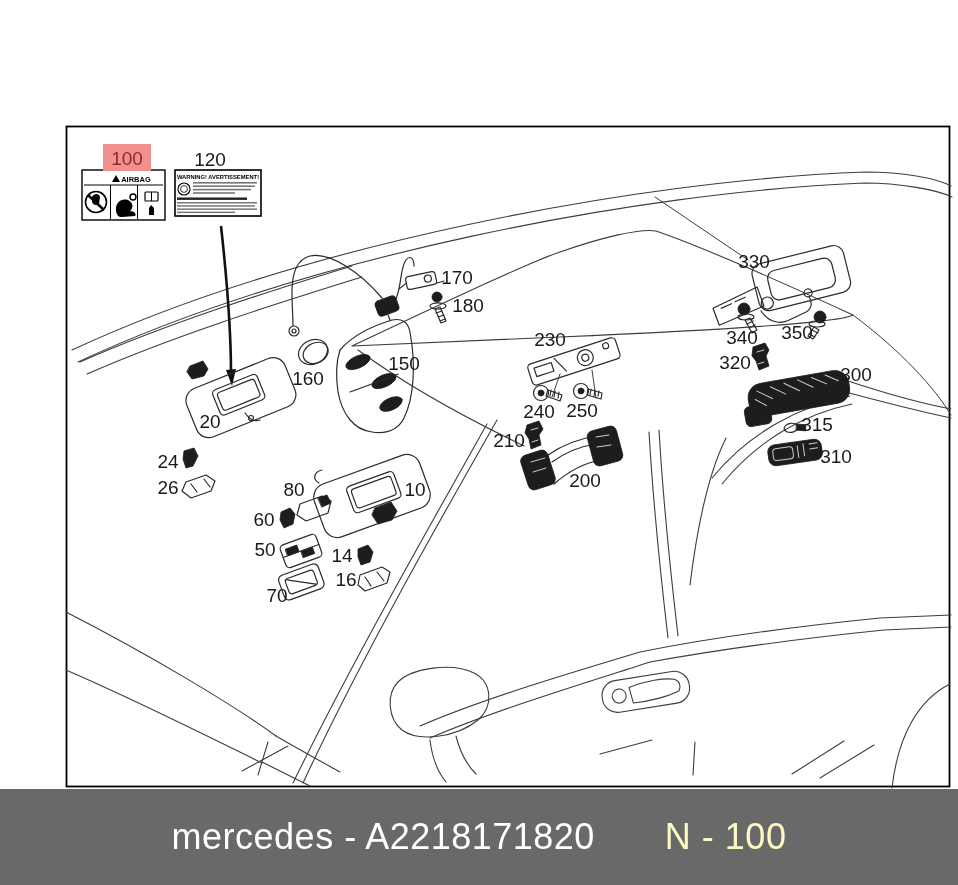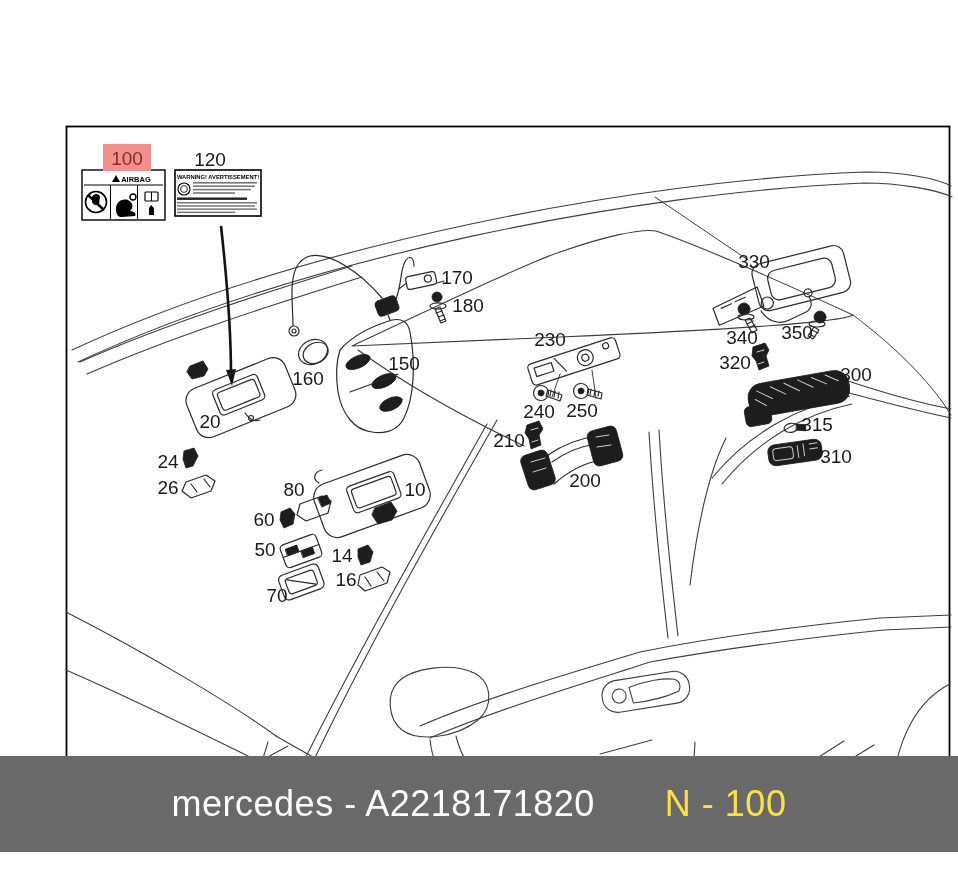--- a/index.html
+++ b/index.html
@@ -5,21 +5,21 @@
   html,body{margin:0;padding:0;background:#ffffff;}
   .page{position:relative;width:958px;height:885px;background:#fff;overflow:hidden;
         font-family:"Liberation Sans",sans-serif;}
   #diagram-svg{position:absolute;left:0;top:0;width:958px;height:885px;}
   .callout{font-family:"Liberation Sans",sans-serif;font-size:19px;fill:#1a1a1a;text-anchor:middle;}
   .callout.hl{fill:#8c2b26;}
   .outline{fill:none;stroke:#3d3d3d;stroke-width:1.1;stroke-linecap:round;stroke-linejoin:round;}
   .part{fill:none;stroke:#2b2b2b;stroke-width:1.2;stroke-linecap:round;stroke-linejoin:round;}
   .dark{fill:#1d1d1d;stroke:#1d1d1d;stroke-width:.8;stroke-linejoin:round;}
   .wdet{fill:none;stroke:#cfcfcf;stroke-width:1;stroke-linecap:round;}
-  .footer{position:absolute;left:0;top:756px;width:958px;height:96px;background:#696969;
+  .footer{position:absolute;left:0;top:789px;width:958px;height:96px;background:#696969;
           display:flex;align-items:center;justify-content:center;gap:70px;}
   .footer span{color:#fff;font-size:36px;letter-spacing:.5px;white-space:pre;}
   .lbl-title{font-family:"Liberation Sans",sans-serif;font-weight:bold;}
 </style>
 </head>
 <body>
 
 <div class="page">
 
 <svg id="diagram-svg" viewBox="0 0 958 885">
@@ -324,16 +324,16 @@
         <text x="797" y="339" class="callout">350</text>
         <text x="735" y="369" class="callout">320</text>
         <text x="856" y="381" class="callout">300</text>
         <text x="817" y="431" class="callout">315</text>
         <text x="836" y="463" class="callout">310</text>
       </g>
 </svg>
 
 <div class="footer" style="background: rgb(105, 105, 105);">
   <span style="color: rgb(255, 255, 255);">mercedes - A2218171820</span>
-  <span style="color: #fde047;">N - 100</span>
+  <span style="color: #fef9c3;">N - 100</span>
 </div>
 
 </div>
 
 </body></html>

